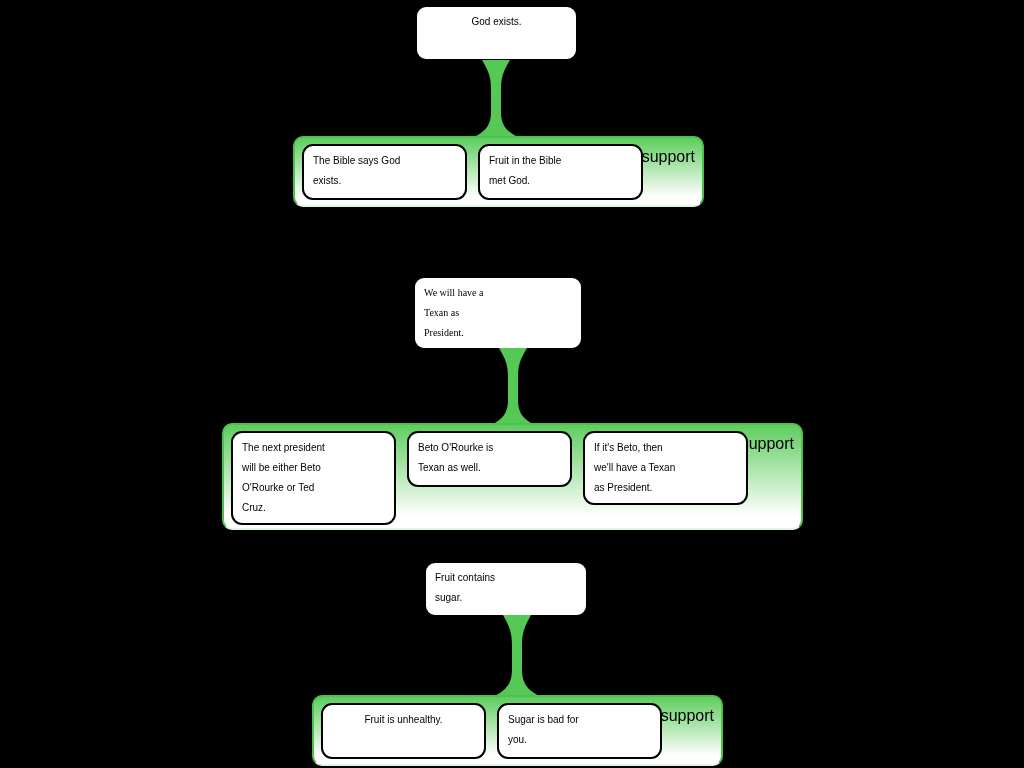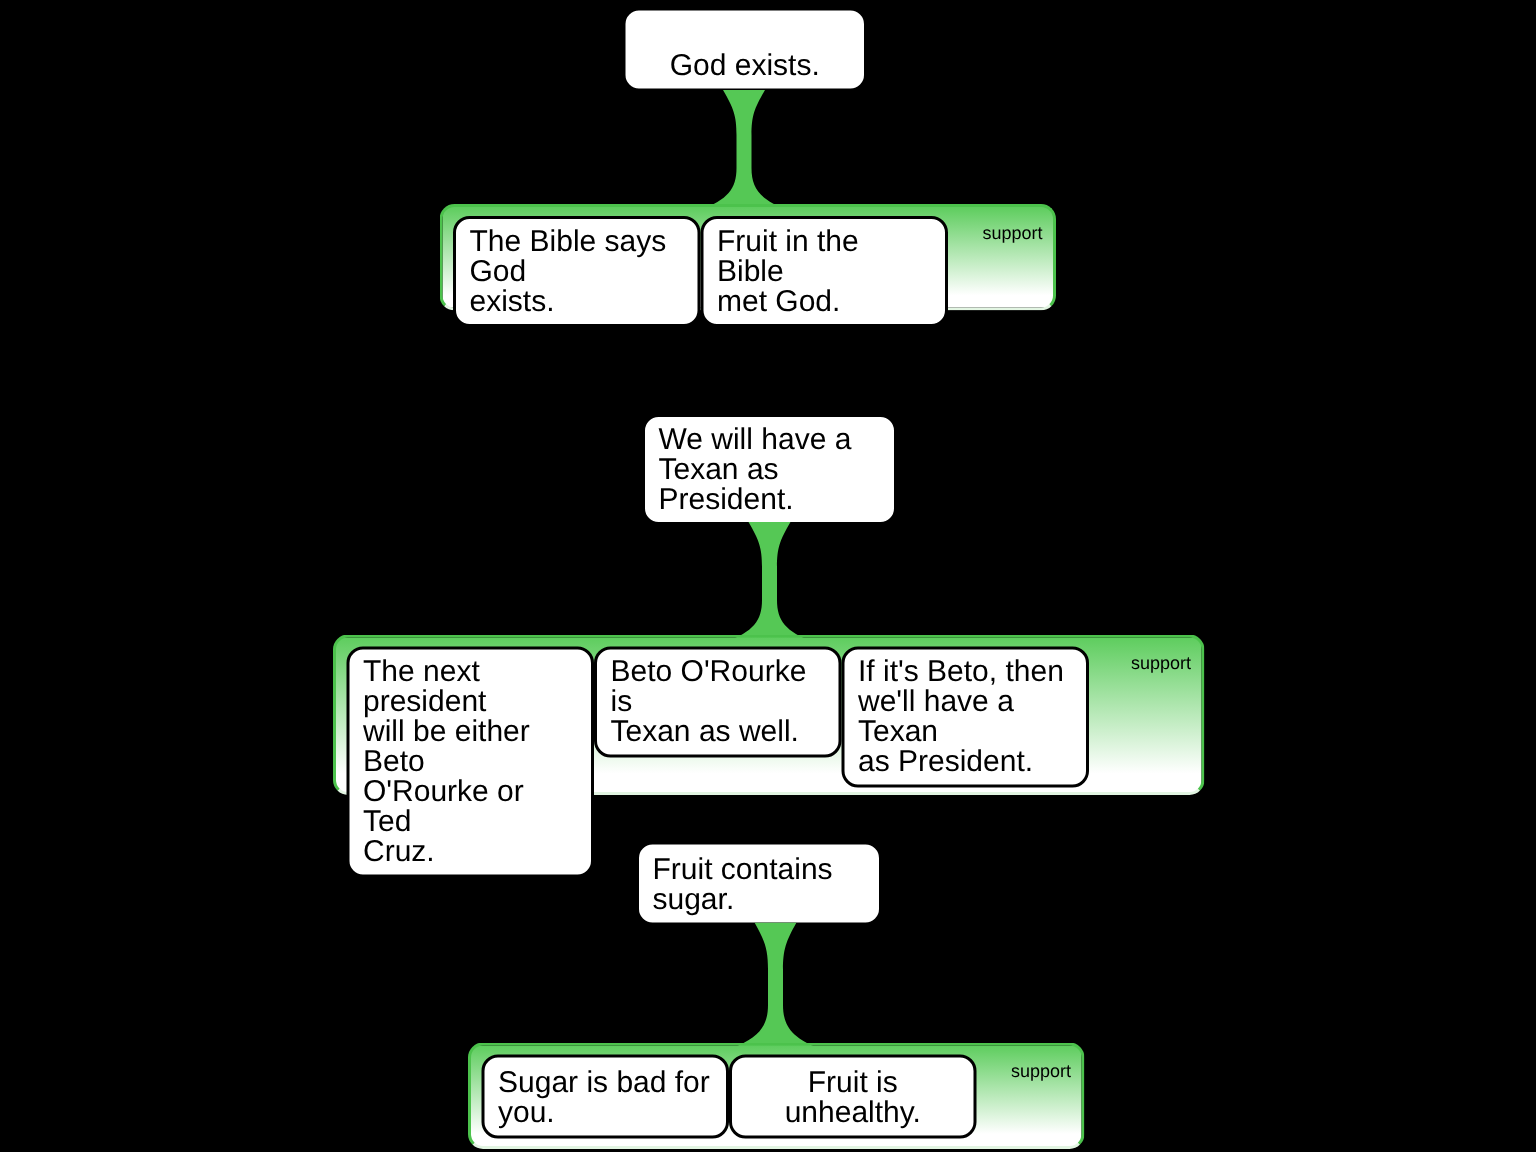--- a/index.html
+++ b/index.html
@@ -23,56 +23,57 @@
   .node {
     position: relative;
     box-sizing: border-box;
     width: 165px;
     min-height: 56px;
     background: var(--node-fill);
     border: 2px solid var(--node-border);
     border-radius: 11px;
     padding: 5px 9px;
     display: flex;
-    align-items: flex-end;
-    font-size: 20px;
+    align-items: flex-start;
+    font-size: 10px;
     line-height: 20px;
     color: var(--text-color);
   }
   .node-text { white-space: pre-line; text-align: left; width: 100%; }
   .node-text.one-line { text-align: center; }
   .conclusion { position: absolute; }
   .c1 { left: 415px; top: 5px;   width: 163px; }
-  .c2 { left: 428px; top: 276px; width: 170px; }
+  .c2 { left: 413px; top: 276px; width: 170px; font-family: Liberation Serif, serif; }
   .c3 { left: 424px; top: 561px; width: 164px; }
   .connector { position: absolute; color: var(--connector-green); }
   .k1 { left: 456px; top: 60px;  width: 80px; height: 80px; }
   .k2 { left: 473px; top: 348px; width: 80px; height: 80px; }
   .k3 { left: 477px; top: 615px; width: 80px; height: 84px; }
   .group {
     position: absolute;
     box-sizing: border-box;
     border: 2px solid var(--group-border-green);
     border-bottom-color: #e2f5e2;
     border-radius: 10px;
     background: linear-gradient(to bottom, var(--group-top-green) 0%, var(--group-fade) 88%);
   }
   .g1 { left: 293px; top: 136px; width: 411px; height: 71px; }
   .g2 { left: 222px; top: 423px; width: 581px; height: 107px; }
   .g3 { left: 312px; top: 695px; width: 411px; height: 71px; }
   .group-label {
     position: absolute;
     top: 10px;
     right: 7px;
-    font-size: 12px;
+    font-size: 16px;
     color: var(--text-color);
   }
   .premises {
     display: flex;
     align-items: flex-start;
+    gap: 11px;
     padding: 6px 0 0 7px;
   }
 </style>
 </head>
 <body>
 
 <div class="tree">
   <div class="node conclusion c1">
     <span class="node-text one-line">God exists.</span>
   </div>
@@ -130,21 +131,21 @@
     <span class="node-text">Fruit contains
 sugar.</span>
   </div>
   <svg class="connector k3" viewBox="0 0 80 80" preserveAspectRatio="none">
     <path fill="currentColor" d="M 26 0 C 33 12 35 17 35 30 L 35 52 C 35 66 29 73 11 80 L 69 80 C 51 73 45 66 45 52 L 45 30 C 45 17 47 12 54 0 Z"></path>
   </svg>
   <div class="group g3">
     <span class="group-label">support</span>
     <div class="premises">
       <div class="node">
+        <span class="node-text one-line">Fruit is unhealthy.</span>
+      </div>
+      <div class="node">
         <span class="node-text">Sugar is bad for
 you.</span>
-      </div>
-      <div class="node">
-        <span class="node-text one-line">Fruit is unhealthy.</span>
       </div>
     </div>
   </div>
 </div>
 
 </body></html>

